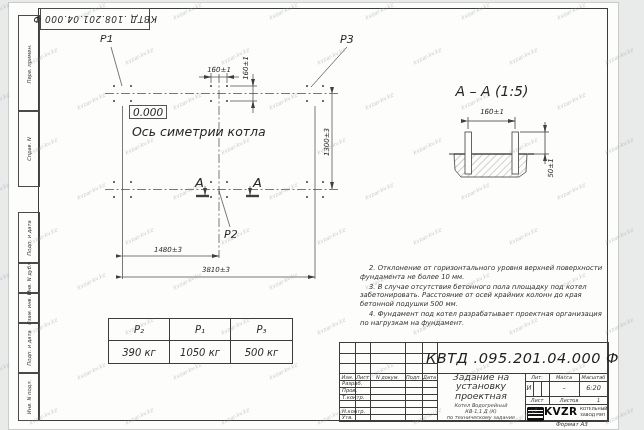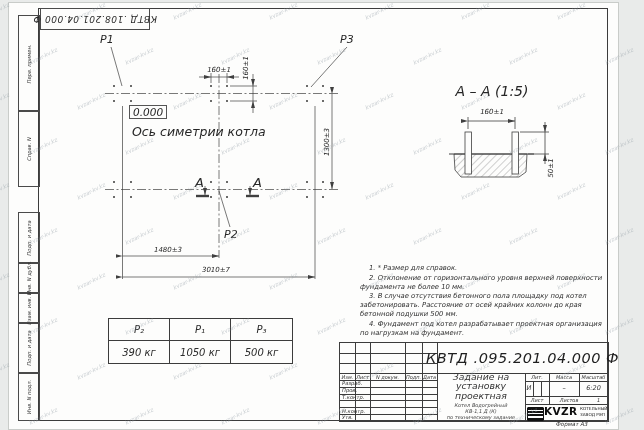--- a/index.html
+++ b/index.html
@@ -142,48 +142,47 @@
       <line x1="468" y1="121" x2="515" y2="121" marker-start="url(#ar)" marker-end="url(#ar)"></line>
 
       <line x1="520" y1="132" x2="549" y2="132"></line>
       <line x1="528" y1="154" x2="549" y2="154"></line>
       <line x1="545" y1="132" x2="545" y2="154"></line>
       <line x1="545" y1="122" x2="545" y2="132" marker-end="url(#ar)"></line>
       <line x1="545" y1="164" x2="545" y2="154" marker-end="url(#ar)"></line>
     </g>
   </svg>
 
-  <span class="abs lbl" style="left:100px;top:33px;font-size:11px;">P1</span>
+  <span class="abs lbl" style="left:100px;top:33px;font-size:11px;font-family:Liberation Mono, monospace;">P1</span>
   <span class="abs lbl" style="left:340px;top:33px;font-size:11px;">P3</span>
   <span class="abs lbl" style="left:224px;top:228px;font-size:11px;">P2</span>
   <span id="zero-box" class="abs lbl" style="left:129px;top:105px;">0.000</span>
   <span class="abs lbl" style="left:132px;top:124px;font-size:12.5px;">Ось симетрии котла</span>
   <span class="abs lbl" style="left:195px;top:175px;font-size:13px;">А</span>
   <span class="abs lbl" style="left:253px;top:175px;font-size:13px;">А</span>
   <span class="abs lbl dim ctr" style="left:219px;top:70px;">160±1</span>
   <span class="abs lbl dim rot" style="left:246px;top:68px;">160±1</span>
   <span class="abs lbl dim rot" style="left:327px;top:142px;">1300±3</span>
   <span class="abs lbl dim ctr" style="left:168px;top:250px;">1480±3</span>
-  <span class="abs lbl dim ctr" style="left:216px;top:270px;">3010±7</span>
+  <span class="abs lbl dim ctr" style="left:216px;top:270px;">3810±3</span>
 
   <span class="abs lbl ctr" style="left:492px;top:91px;font-size:14px;">А – А (1:5)</span>
   <span class="abs lbl dim ctr" style="left:492px;top:112px;">160±1</span>
   <span class="abs lbl dim rot" style="left:551px;top:168px;">50±1</span>
 
   <div id="load-table" class="abs">
     <div>P₂</div>
     <div>P₁</div>
     <div>P₃</div>
     <div>390 кг</div>
     <div>1050 кг</div>
     <div>500 кг</div>
   </div>
 
   <div id="notes" class="abs">
-    <p>1. * Размер для справок.</p>
     <p>2. Отклонение от горизонтального уровня верхней поверхности фундамента не более 10 мм.</p>
     <p>3. В случае отсутствия бетонного пола площадку под котел забетонировать. Расстояние от осей крайних колонн до края бетонной подушки 500 мм.</p>
     <p>4. Фундамент под котел разрабатывает проектная организация по нагрузкам на фундамент.</p>
   </div>
 
   <div id="tb" class="abs">
 
     <div class="tb-line" style="left:97px;top:0;width:1px;height:78px;"></div>
     <div class="tb-line" style="left:0;top:30px;width:97px;height:1px;"></div>
     <div class="tb-line" style="left:97px;top:30px;width:171px;height:1px;"></div>

